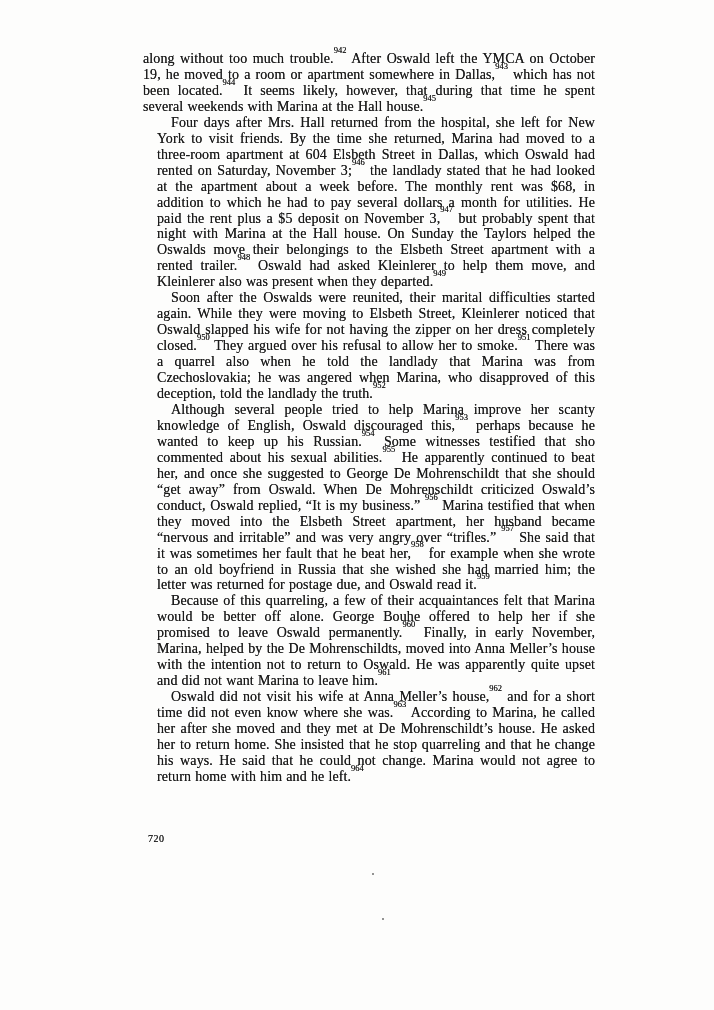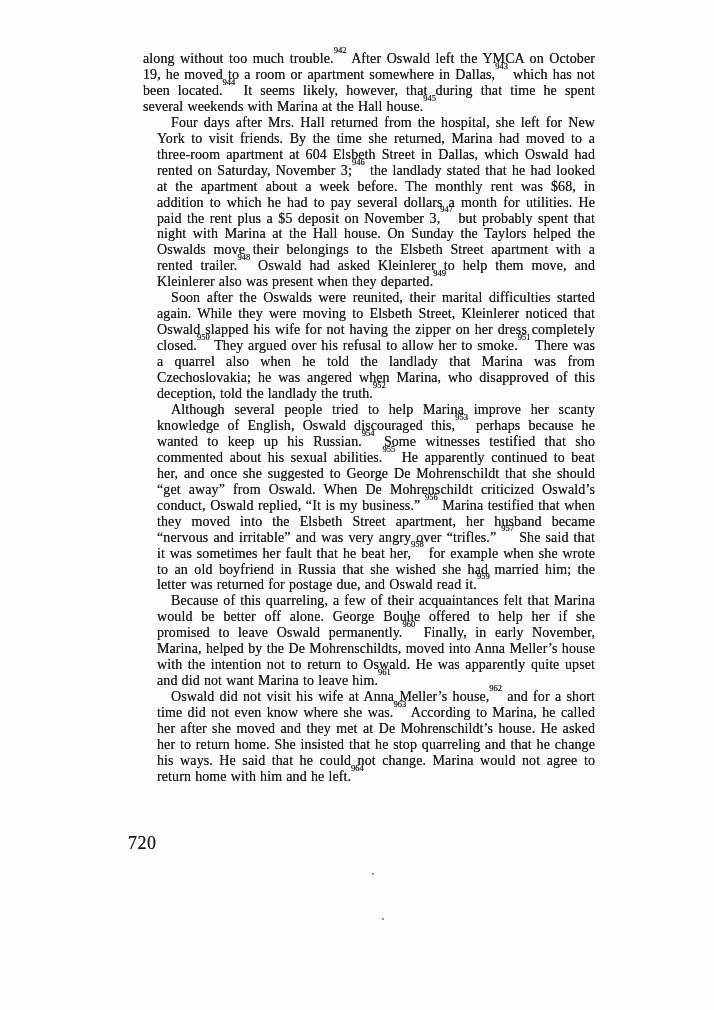--- a/index.html
+++ b/index.html
@@ -38,23 +38,23 @@
   }
   sup.fnref {
     font-size: 8.5px;
     line-height: 0;
     position: relative;
     top: -4.5px;
     letter-spacing: 0;
   }
   .page-number {
     position: absolute;
-    left: 128px;
+    left: 148px;
     top: 833px;
-    font-size: 18px;
+    font-size: 10px;
     letter-spacing: 0.5px;
     text-shadow: 0 0 0.4px rgba(10,10,10,0.75);
   }
   .speck {
     position: absolute;
     width: 2px;
     height: 2px;
     border-radius: 50%;
     background: #6f6f6f;
   }

